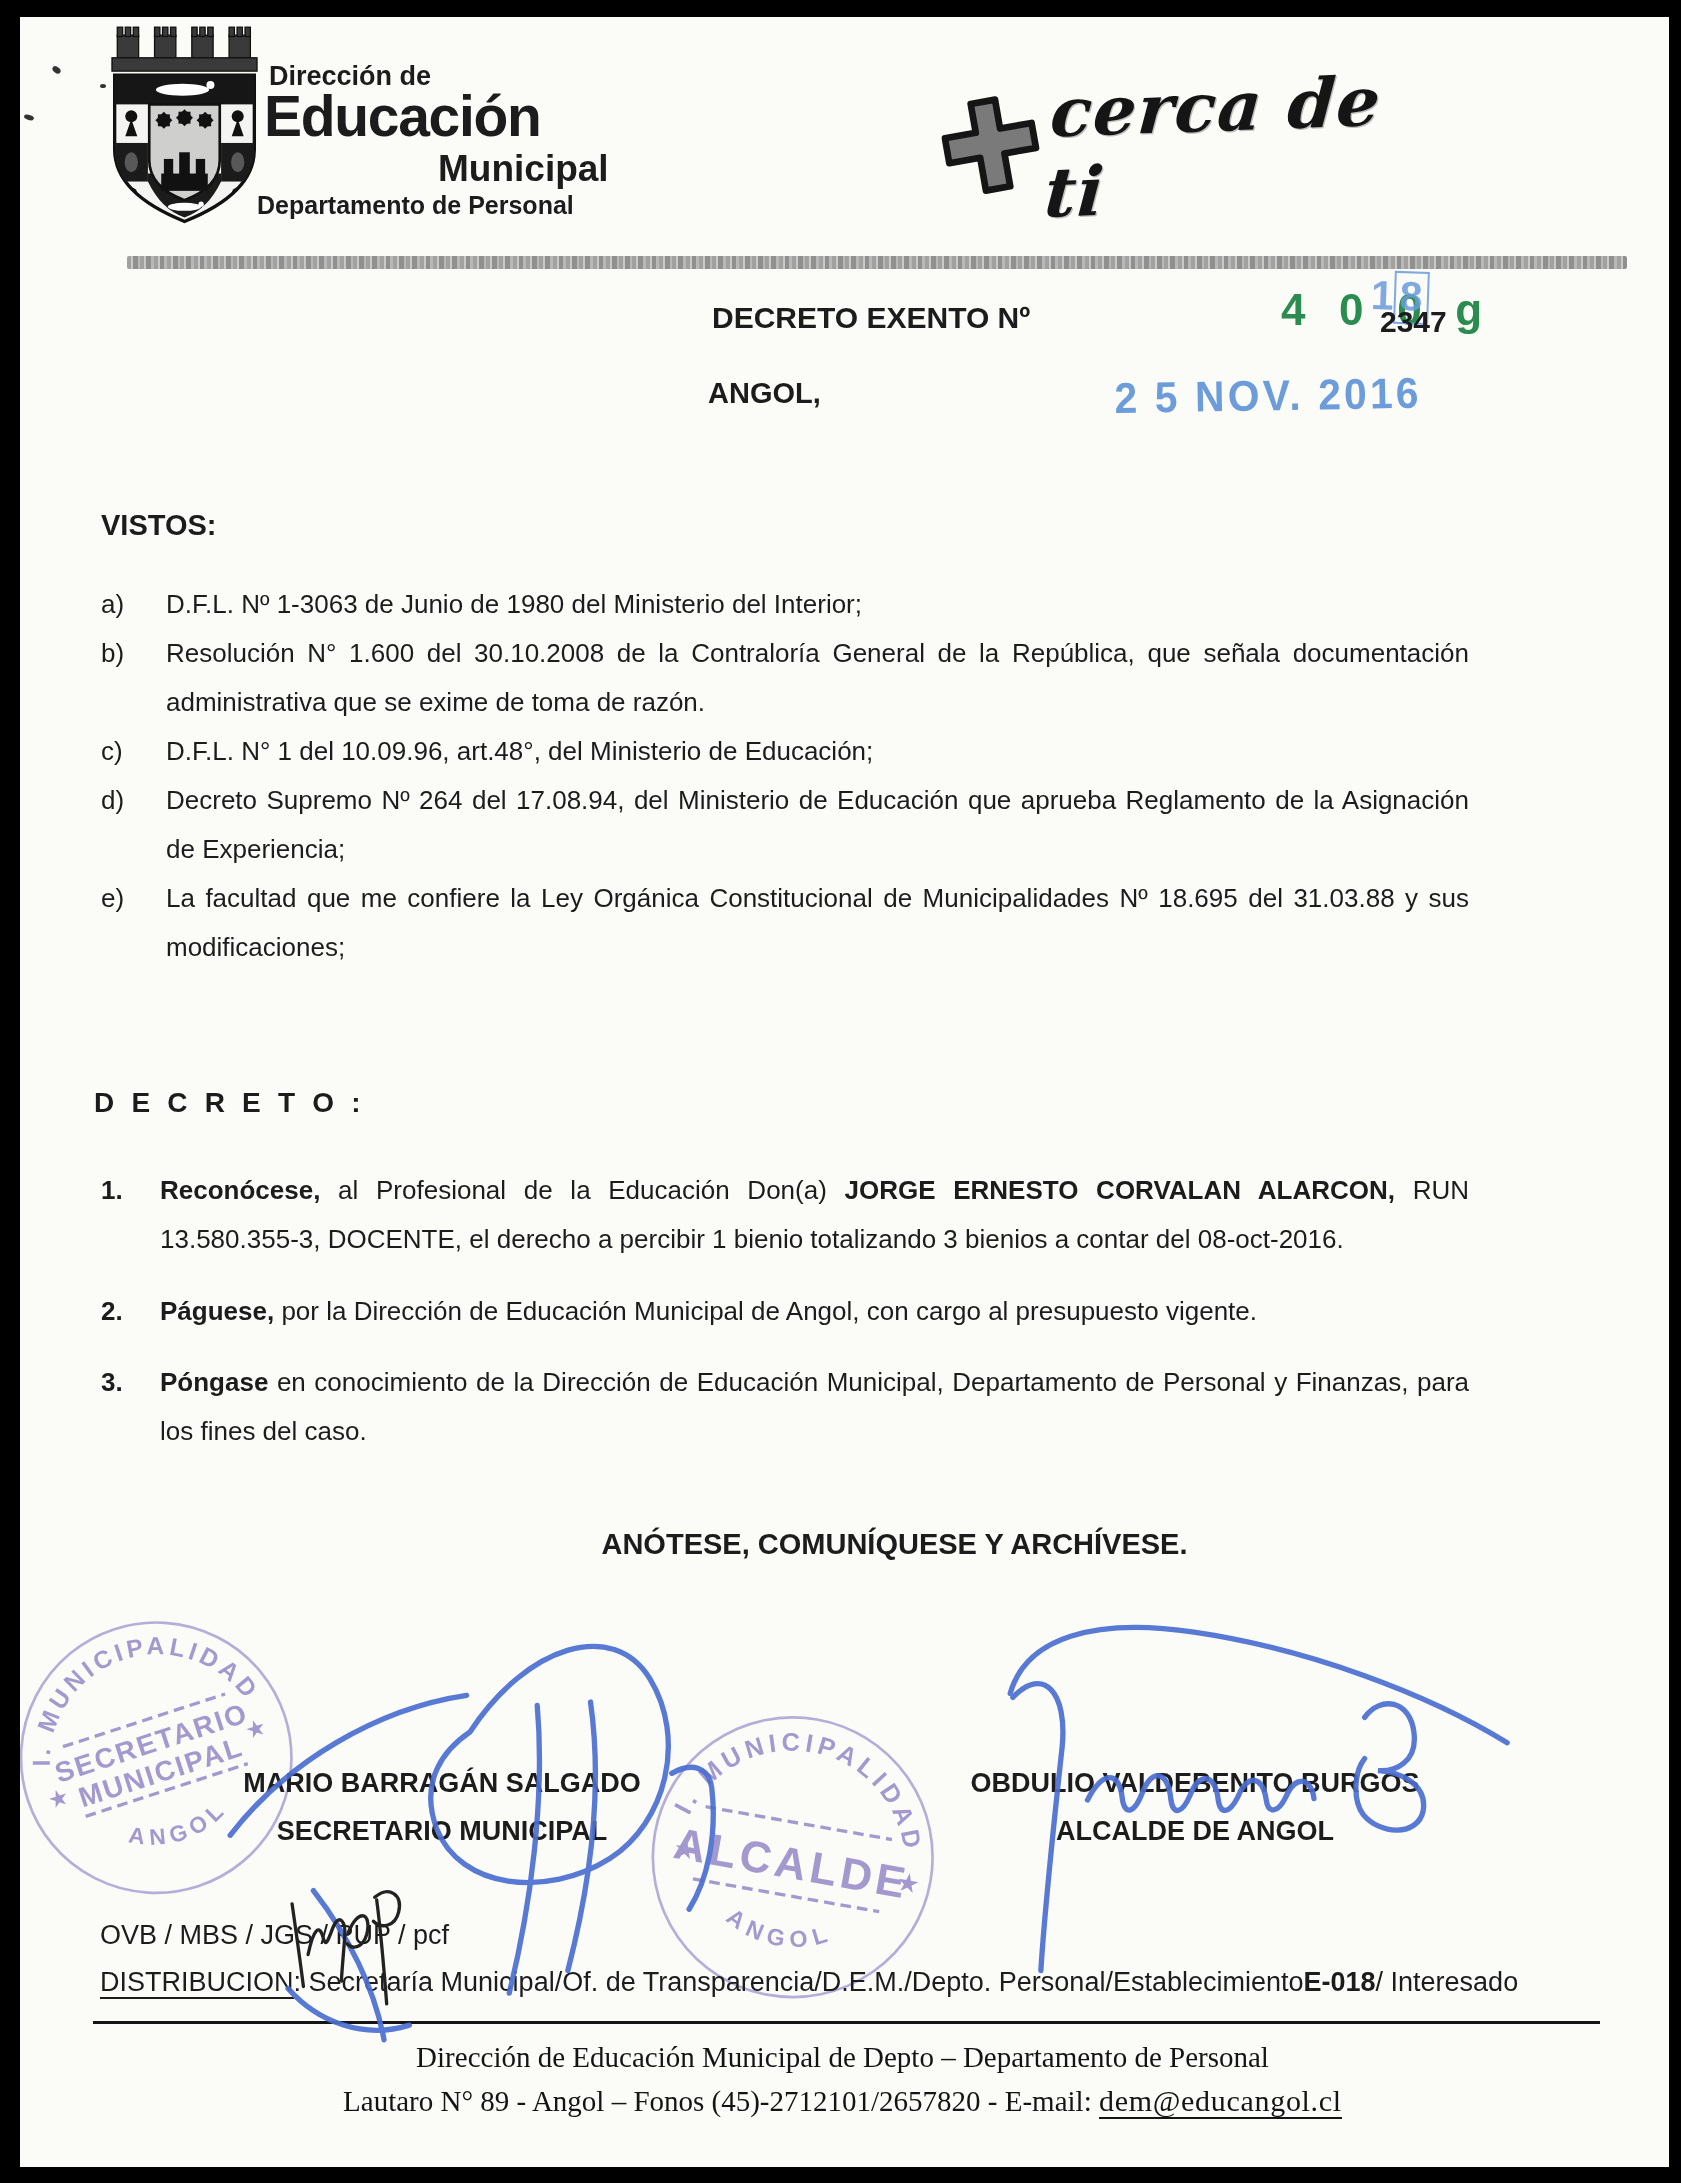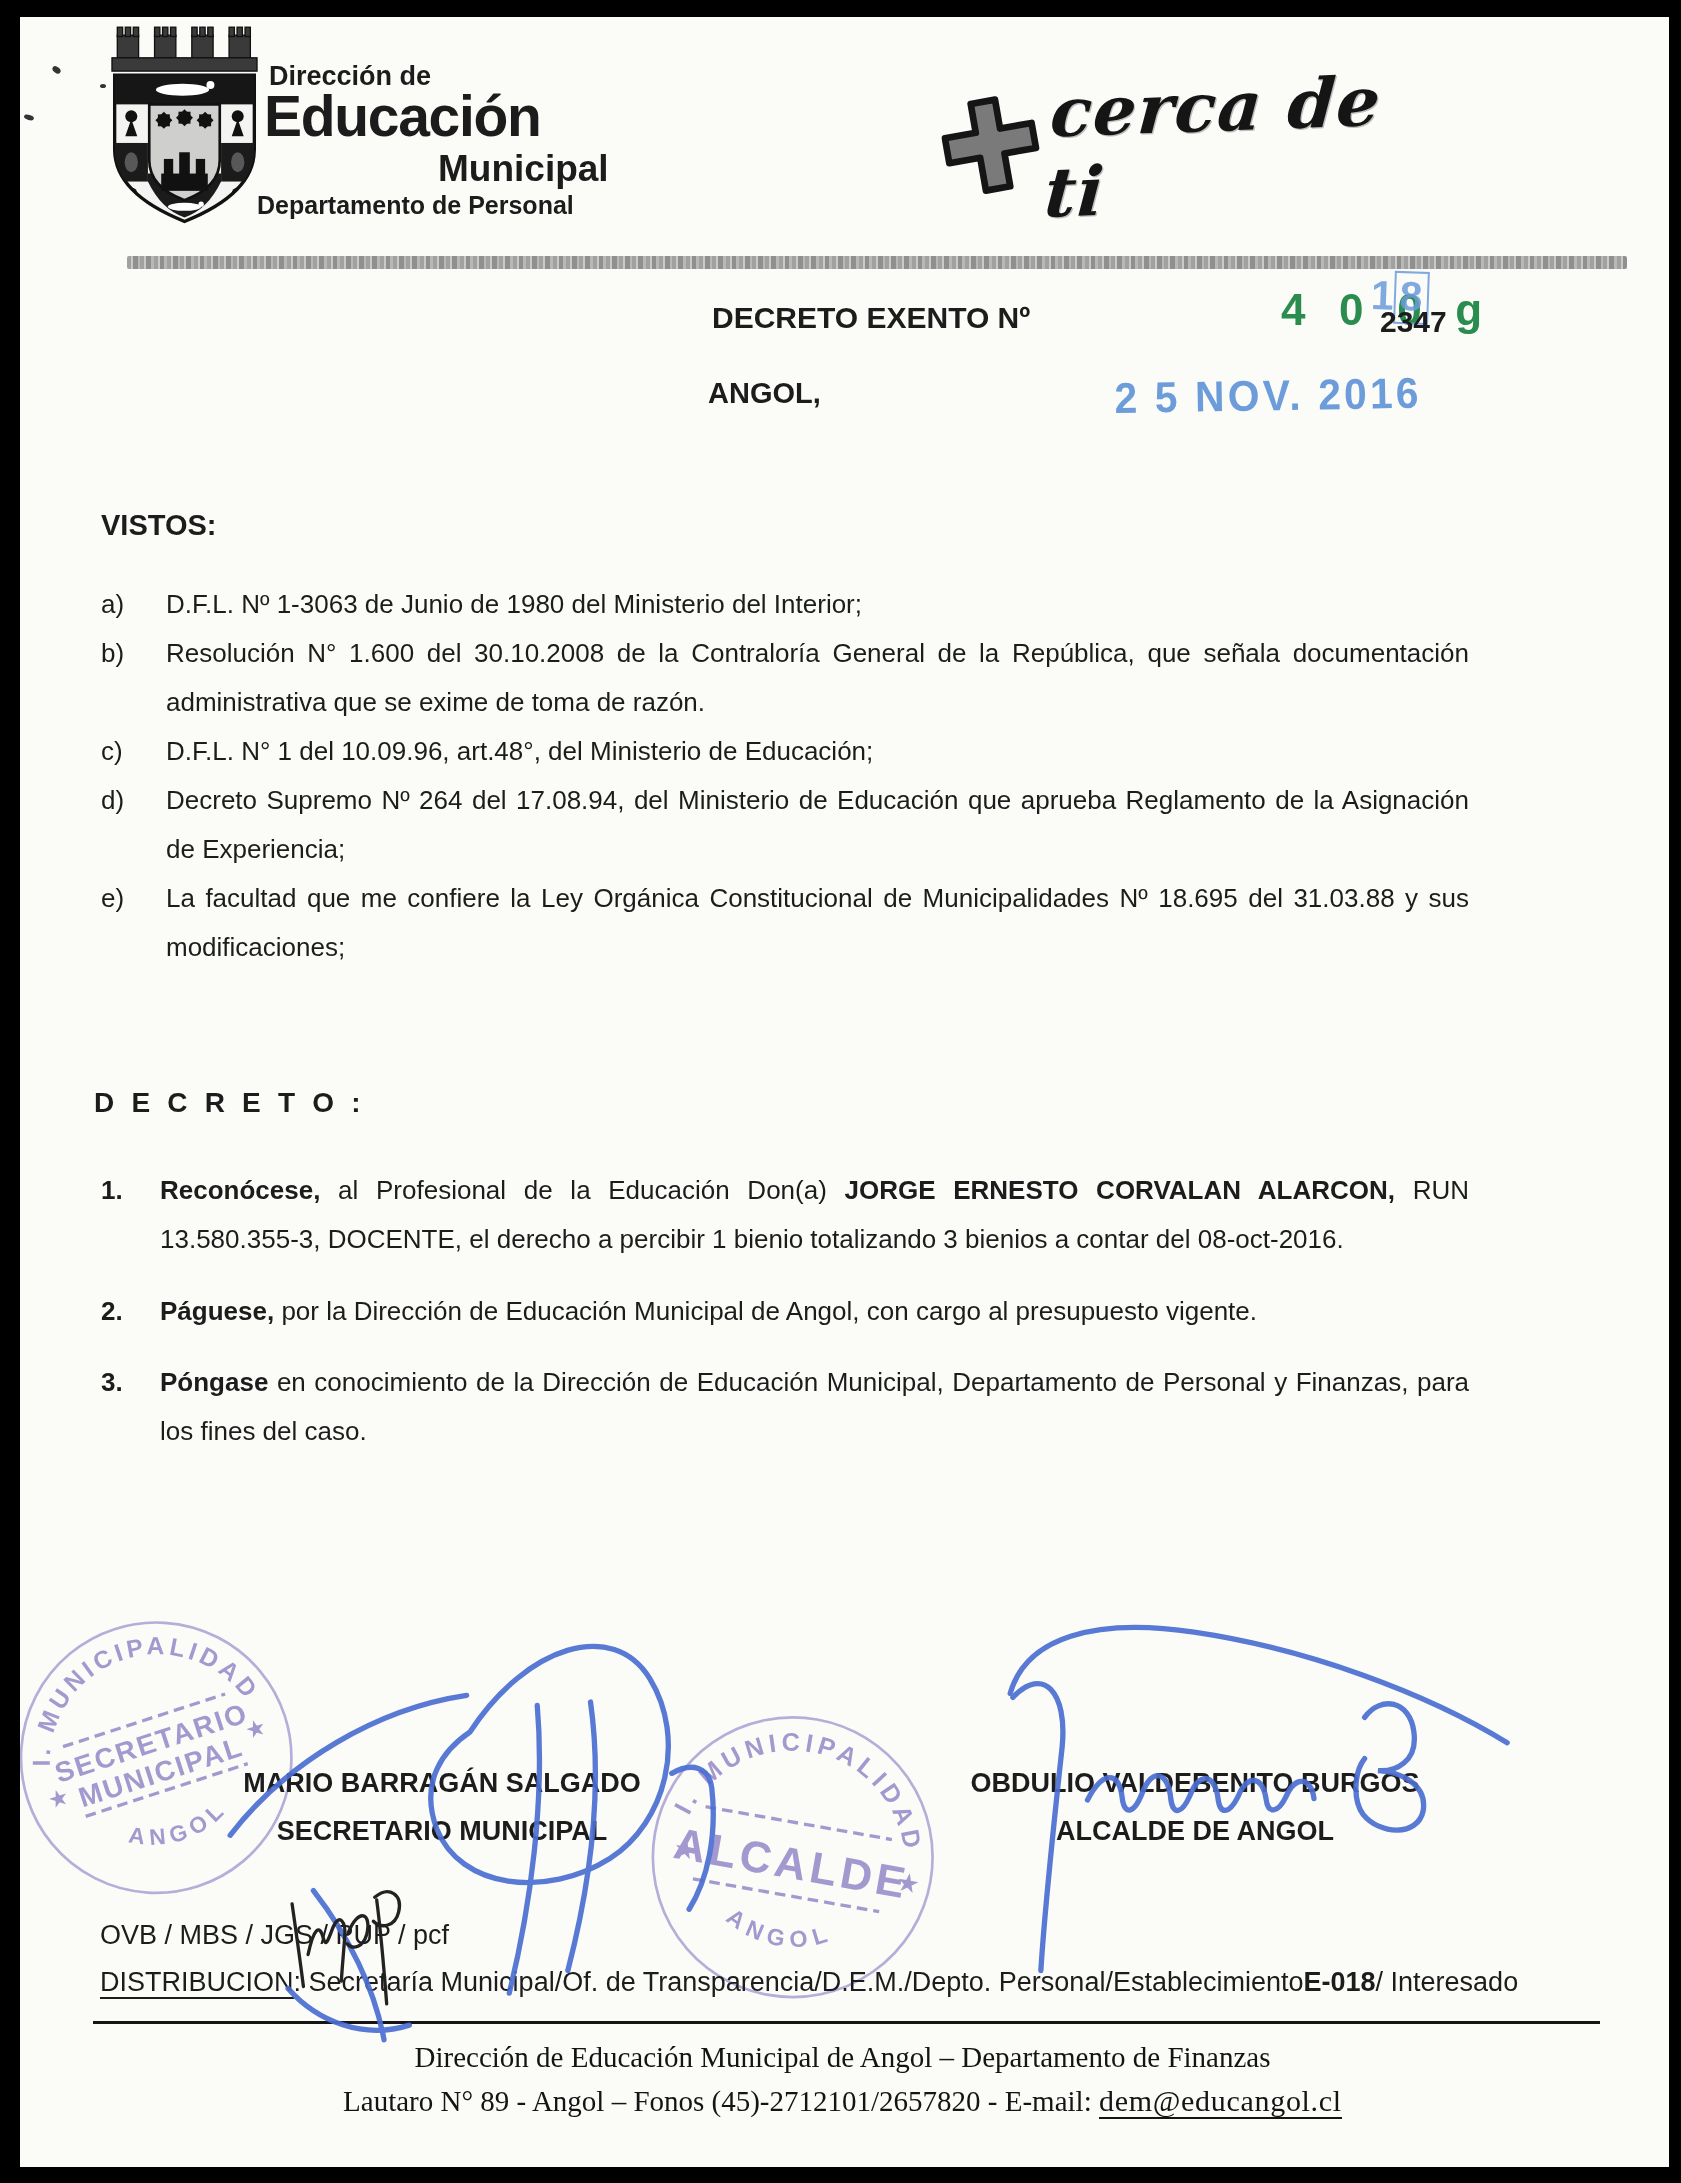--- a/index.html
+++ b/index.html
@@ -201,20 +201,21 @@
     <div class="ditem">
       <span class="num">2.</span>
       <span class="tx"><b>Páguese,</b><span> por la Dirección de Educación Municipal de Angol, con cargo al presupuesto vigente.</span></span>
     </div>
     <div class="ditem">
       <span class="num">3.</span>
       <span class="tx"><b>Póngase</b><span> en conocimiento de la Dirección de Educación Municipal, Departamento de Personal y Finanzas, para los fines del caso.</span></span>
     </div>
   </div>
 
+  <div class="abs closing">ANÓTESE, COMUNÍQUESE Y ARCHÍVESE.</div>
 
   <div class="stamp stampSec">
     <svg width="293" height="293" viewBox="0 0 440 440">
       <defs>
         <path id="arcTopS" d="M 58 232 A 162 162 0 0 1 382 232"></path>
         <path id="arcBotS" d="M 84 268 A 150 150 0 0 0 356 268"></path>
       </defs>
       <circle cx="220" cy="225" r="203" fill="none" stroke="#9489c9" stroke-width="4" opacity=".8"></circle>
       <text font-size="37" letter-spacing="6" fill="#9489c9"><textPath href="#arcTopS" startOffset="50%" text-anchor="middle">I. MUNICIPALIDAD</textPath></text>
       <text font-size="34" letter-spacing="9" fill="#9489c9"><textPath href="#arcBotS" startOffset="50%" text-anchor="middle">ANGOL</textPath></text>
@@ -253,21 +254,21 @@
     <div>ALCALDE DE ANGOL</div>
   </div>
 
   <div class="abs initials">OVB / MBS / JGS / PUP / pcf</div>
   <div class="abs distrib">
     <span class="lbl">DISTRIBUCION</span><span>: </span><span>Secretaría Municipal/Of. de Transparencia/D.E.M./Depto. Personal/Establecimiento</span><b>E-018</b><span>/ Interesado</span>
   </div>
 
   <div class="abs rule"></div>
   <div class="abs footer">
-    <div>Dirección de Educación Municipal de Angol – Departamento de Finanzas</div>
+    <div>Dirección de Educación Municipal de Depto – Departamento de Personal</div>
     <div><span>Lautaro N° 89 - Angol – Fonos (45)-2712101/2657820 - E-mail: </span><span class="email">dem@educangol.cl</span></div>
   </div>
 
   <svg class="sigsvg" width="1682" height="2183" viewBox="0 0 2524 3277">
     <g fill="none" stroke="#4b6ed2" stroke-width="8" stroke-linecap="round" opacity=".92">
       <path d="M 705 2600 C 790 2470 920 2430 975 2520 C 1030 2610 1000 2735 915 2790 C 820 2850 690 2835 655 2745 C 628 2672 668 2625 705 2600"></path>
       <path d="M 886 2555 C 905 2690 885 2830 852 2958"></path>
       <path d="M 806 2560 C 818 2700 796 2862 764 2992"></path>
       <path d="M 345 2755 C 430 2645 565 2565 700 2545"></path>
       <path d="M 470 2838 C 522 2905 562 2985 576 3062"></path>

